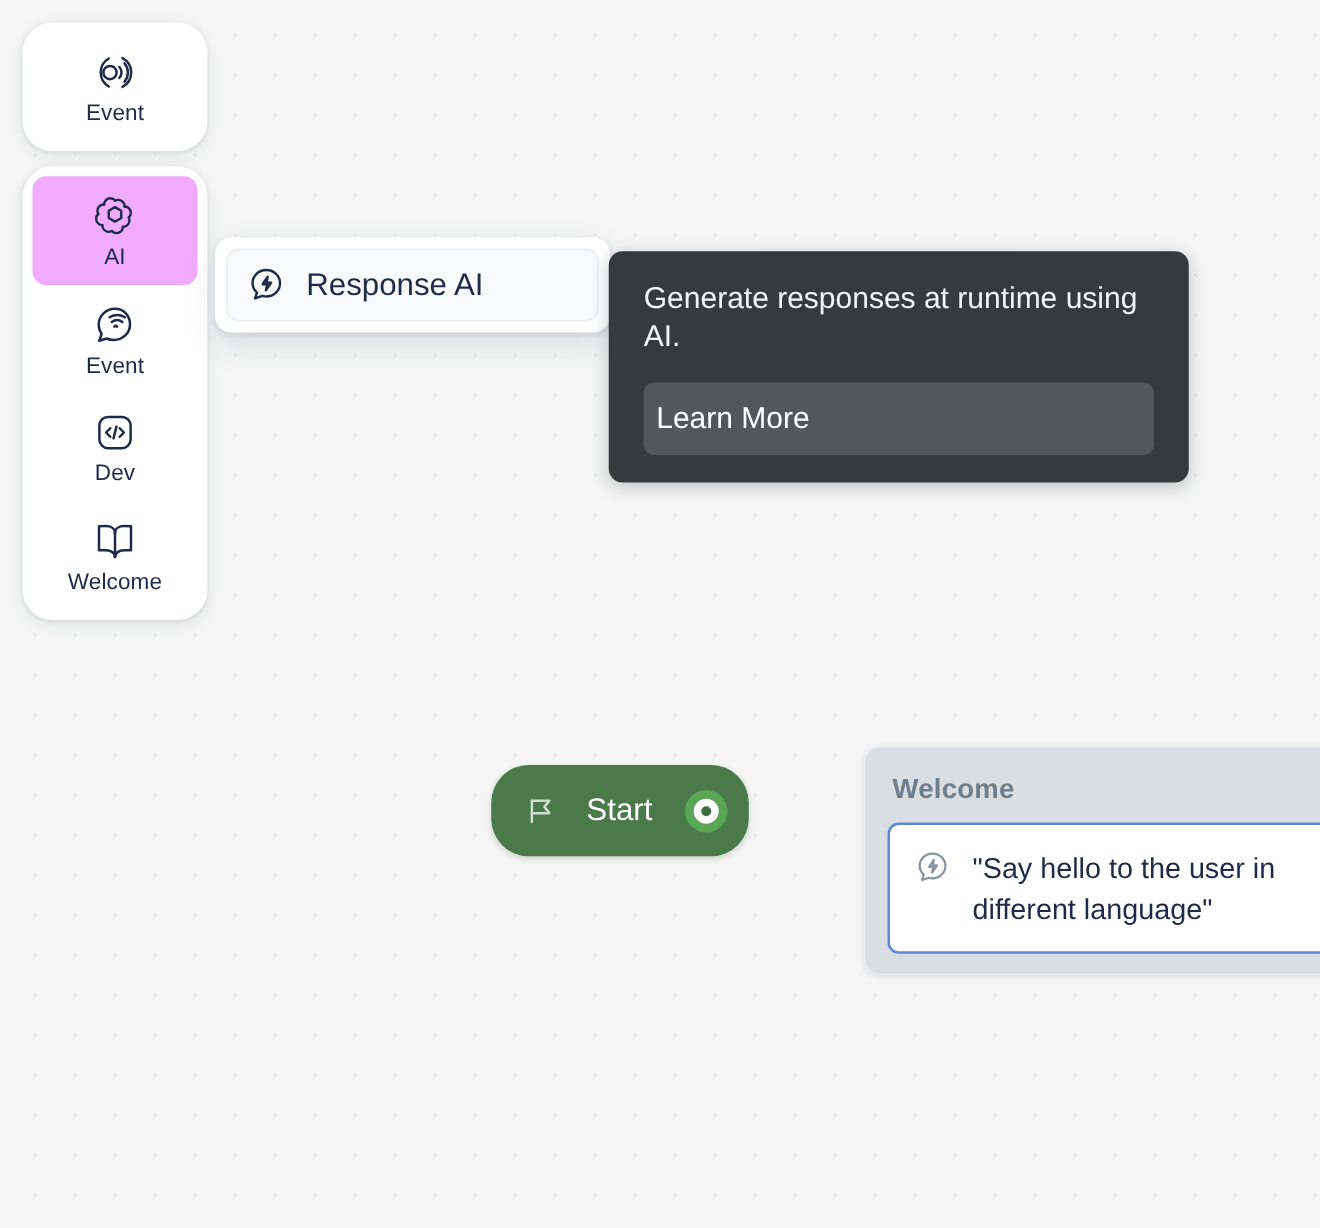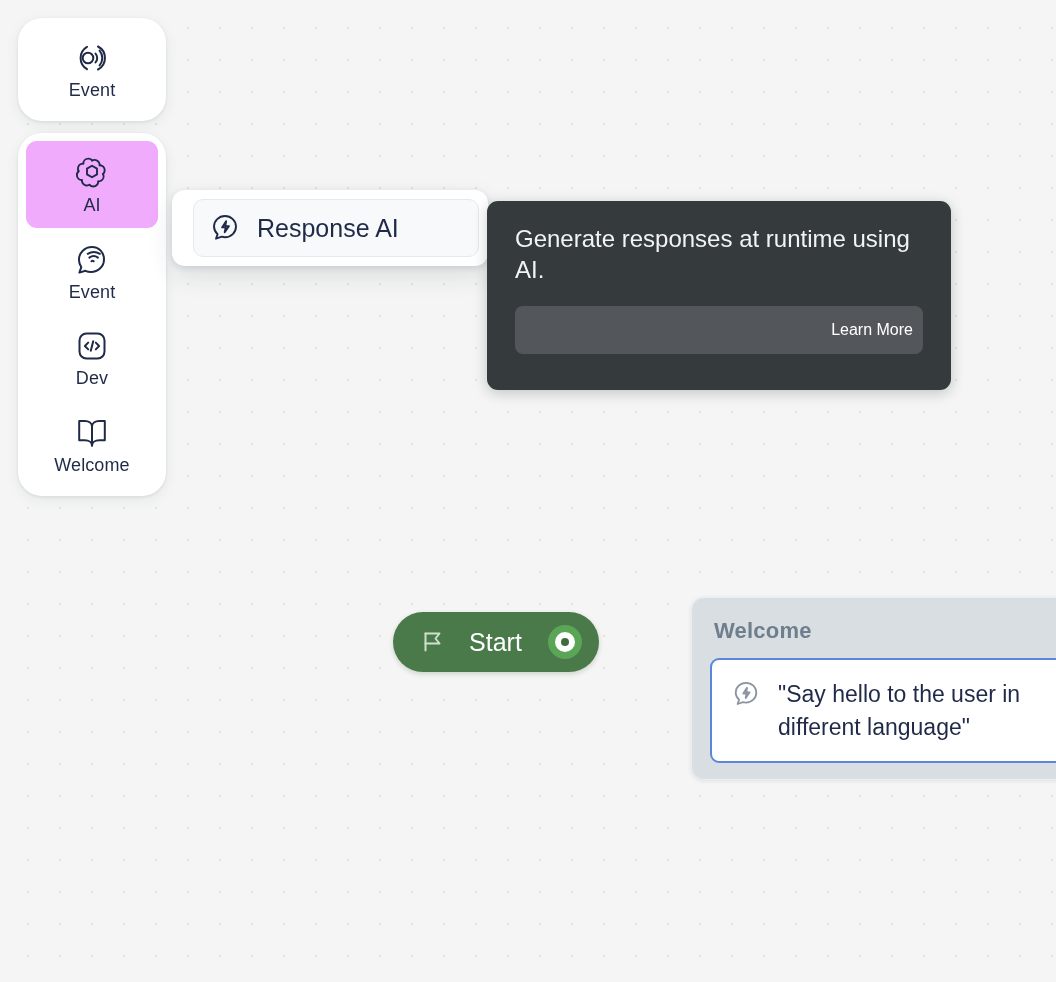--- a/index.html
+++ b/index.html
@@ -95,21 +95,20 @@
 
   .menu-item {
     display: flex;
     align-items: center;
     gap: 17px;
     padding: 13px 16px;
     border-radius: 10px;
     cursor: pointer;
     user-select: none;
     border: 1px solid transparent;
-    margin-left: 12px;
   }
 
   .menu-item.hovered {
     background: #f8f9fa;
     border-color: #e7eaec;
   }
 
   .menu-item .m-ico {
     width: 30px;
     height: 30px;
@@ -125,52 +124,52 @@
   }
 
   
   #tooltip {
     position: absolute;
     left: 487px;
     top: 201px;
     width: 464px;
     background: #353a3d;
     border-radius: 11px;
-    padding: 22px 28px 36px 28px;
+    padding: 22px 28px 22px 28px;
     z-index: 50;
     box-shadow: 0 3px 14px rgba(20,25,30,0.22);
   }
 
   #tooltip .tip-text {
     font-size: 24px;
     line-height: 1.31;
     color: #f2f3f3;
     margin-bottom: 20px;
   }
 
   #tooltip .tip-btn {
     display: block;
     width: 100%;
     background: #53575b;
     border: none;
     border-radius: 8px;
     padding: 15px 10px;
     font-family: inherit;
-    font-size: 16px;
+    font-size: 24px;
     color: #ffffff;
     cursor: pointer;
-    text-align: right;
+    text-align: left;
   }
 
   
   #start-node {
     position: absolute;
     left: 393px;
     top: 612px;
-    height: 60px;
+    height: 73px;
     min-width: 206px;
     background: #4a7a4a;
     border-radius: 30px;
     display: flex;
     align-items: center;
     padding: 0 17px 0 26px;
     gap: 14px;
     box-shadow: 0 2px 5px rgba(30,60,30,0.18);
     z-index: 20;
     cursor: grab;

